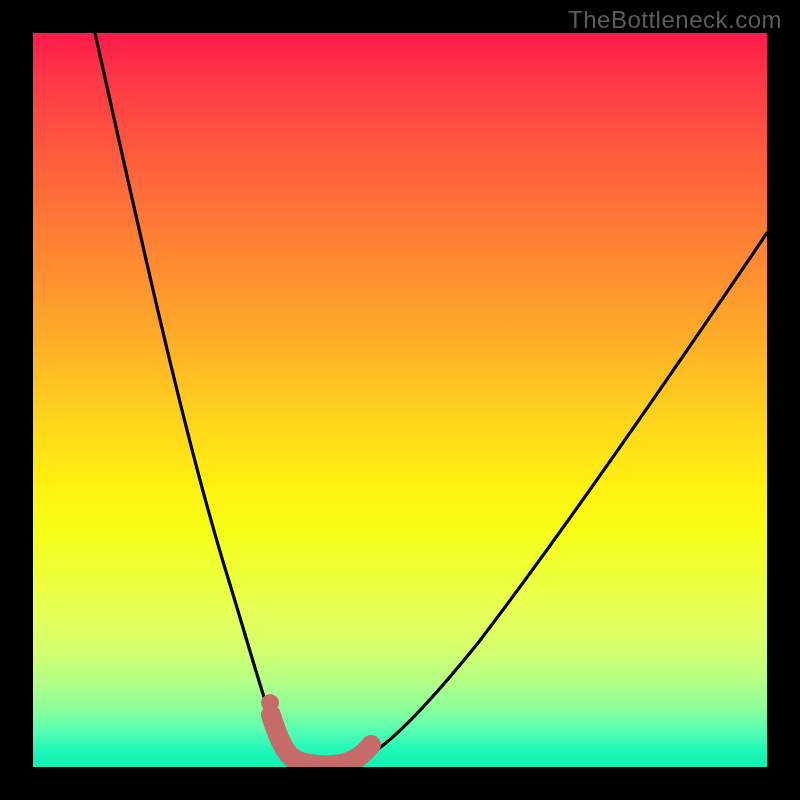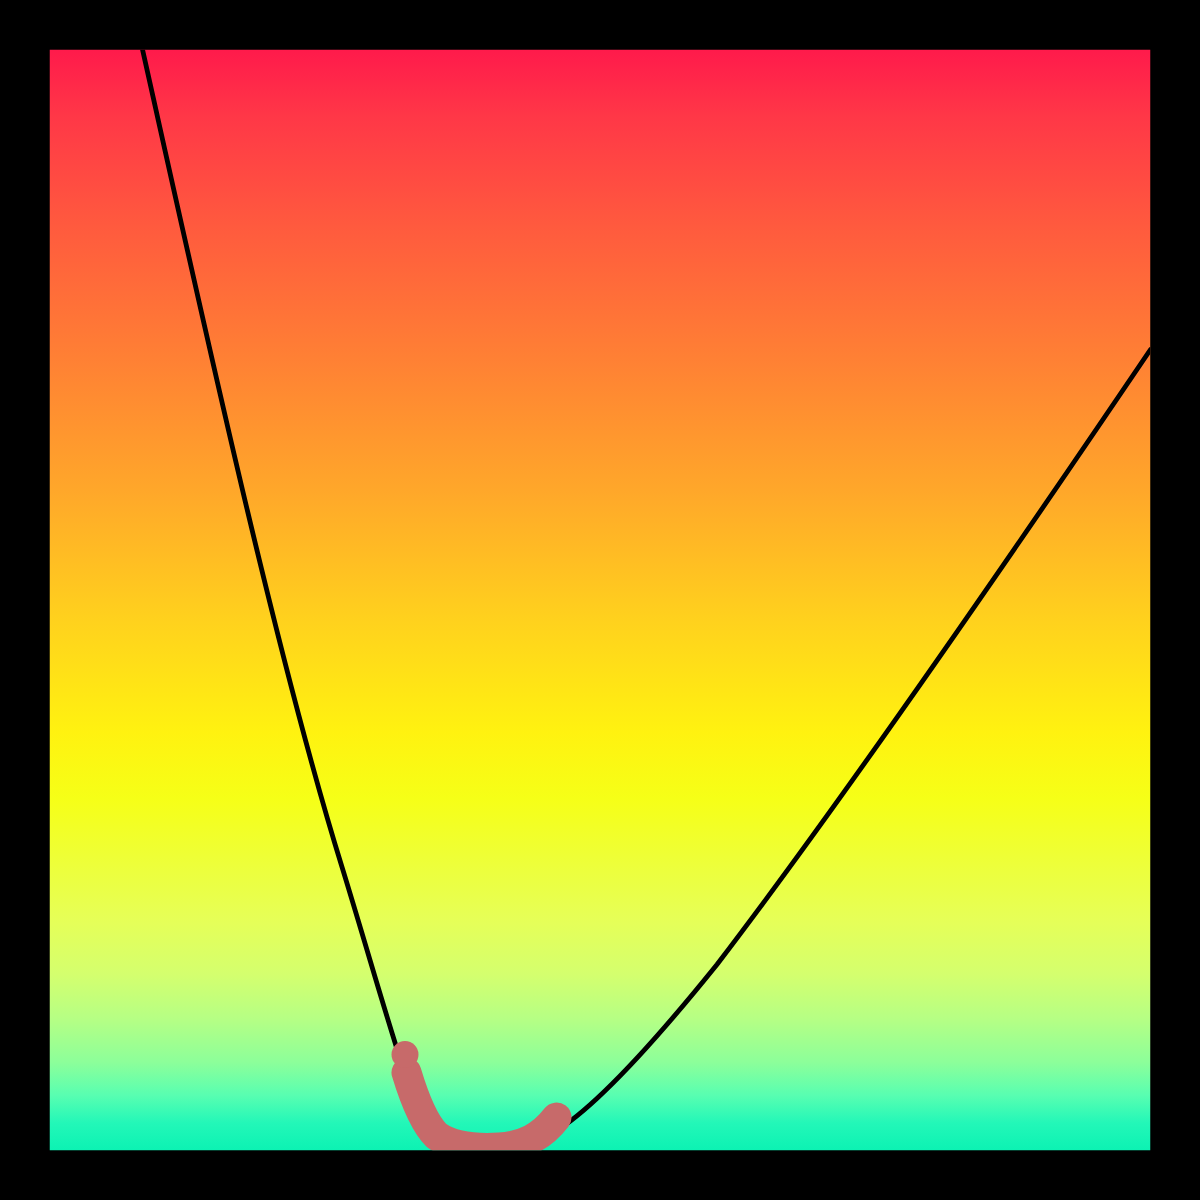--- a/index.html
+++ b/index.html
@@ -64,20 +64,21 @@
     position: absolute;
     inset: 0;
     width: 734px;
     height: 734px;
   }
 </style>
 </head>
 <body>
 
 <div class="frame">
+  <div class="watermark">TheBottleneck.com</div>
 
   <div class="plot-area">
     <div class="gradient-bg"></div>
 
     <svg class="curves" viewBox="0 0 734 734" preserveAspectRatio="none">
       <path d="M 62 0
                C 100 170, 150 400, 195 545
                C 215 610, 230 665, 246 710
                C 254 725, 262 730, 280 731
                C 300 732, 320 731, 336 722

